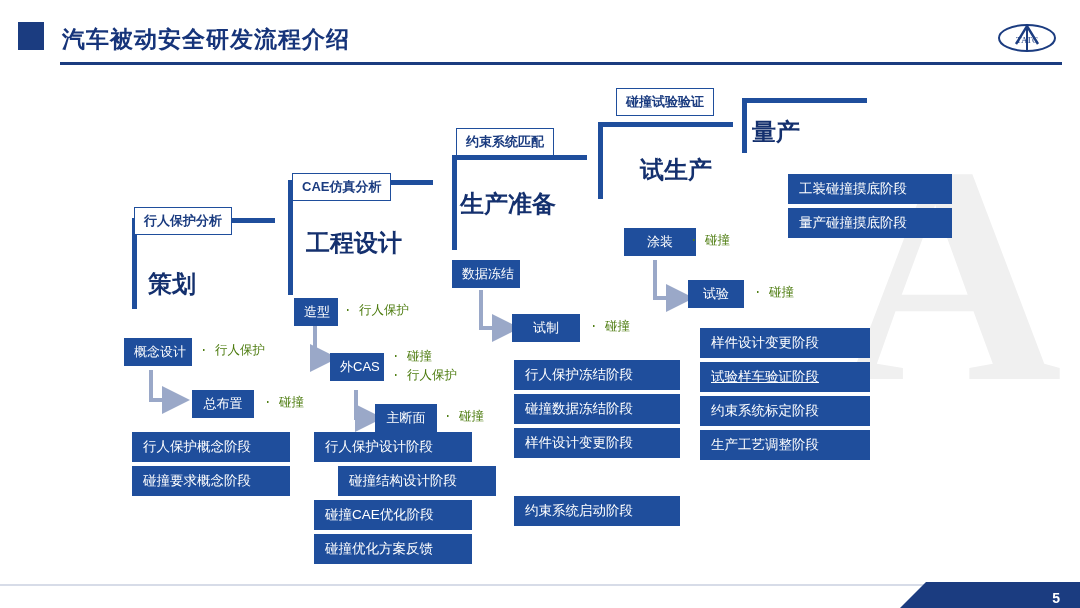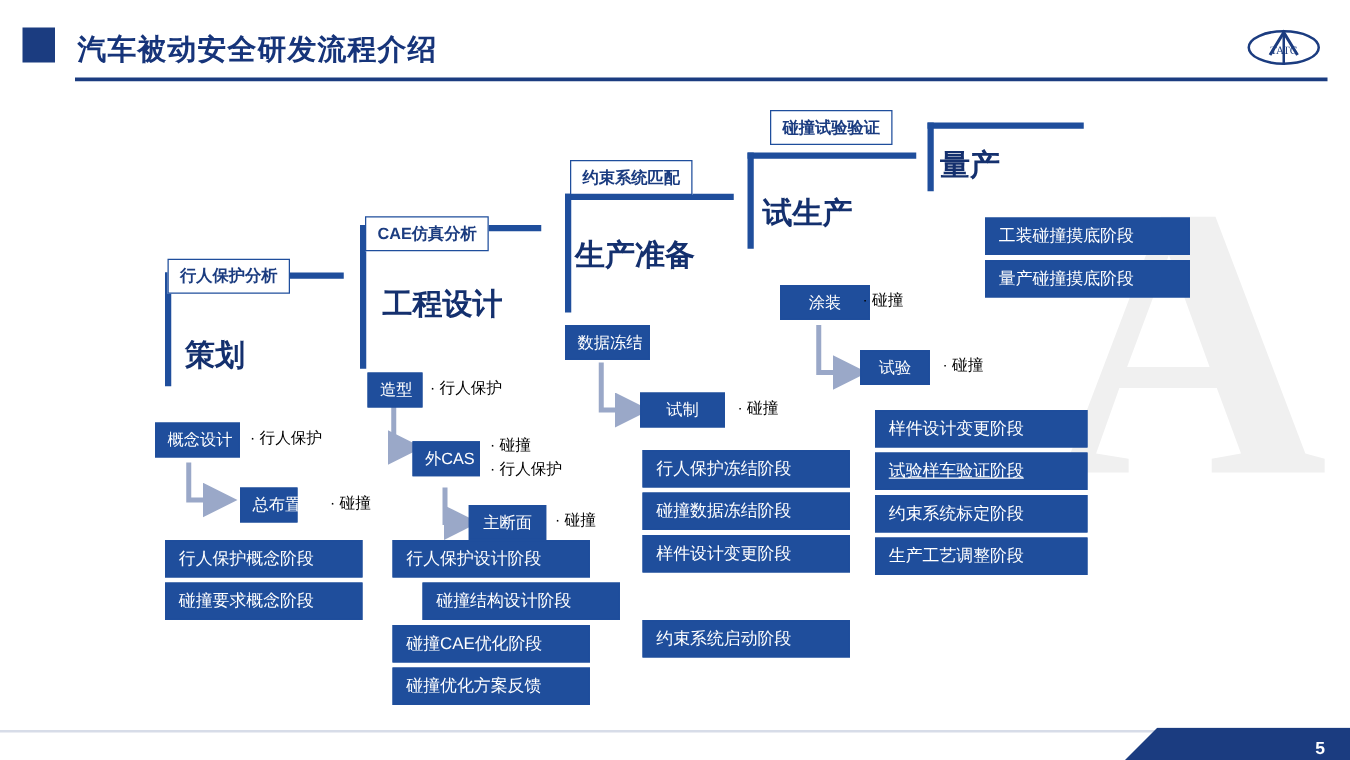--- a/index.html
+++ b/index.html
@@ -151,24 +151,25 @@
     color: #14306e;
     font-size: 19px;
     font-weight: bold;
     background: transparent;
   }
   .stage-label.big {
     font-size: 24px;
   }
   
   .note {
-    color: #000000;
+    color: #4d7c0f;
     font-size: 12.5px;
     background: transparent;
     font-weight: normal;
+    font-family: Liberation Mono, monospace;
   }
 
   
   .bracket {
     position: absolute;
     z-index: 1;
     border-color: #1f4e9c;
     border-style: solid;
     border-width: 0;
   }
@@ -223,32 +224,32 @@
 
     <div class="bracket" style="left:452px; top:85px; width:130px; height:90px; border-left-width:5px; border-top-width:5px;"></div>
 
     <div class="bracket" style="left:598px; top:52px; width:130px; height:72px; border-left-width:5px; border-top-width:5px;"></div>
 
     <div class="bracket" style="left:742px; top:28px; width:120px; height:50px; border-left-width:5px; border-top-width:5px;"></div>
 
     <div class="node stage-label big" style="left:148px; top:198px;">策划</div>
     <div class="node stage-label big" style="left:306px; top:157px;">工程设计</div>
     <div class="node stage-label big" style="left:460px; top:118px;">生产准备</div>
-    <div class="node stage-label big" style="left:610px; top:84px;">试生产</div>
+    <div class="node stage-label big" style="left:640px; top:84px;">试生产</div>
     <div class="node stage-label big" style="left:752px; top:46px;">量产</div>
 
     <div class="node box-outline" style="left:134px; top:137px;">行人保护分析</div>
     <div class="node box-outline" style="left:292px; top:103px;">CAE仿真分析</div>
     <div class="node box-outline" style="left:456px; top:58px;">约束系统匹配</div>
     <div class="node box-outline" style="left:616px; top:18px;">碰撞试验验证</div>
 
     <div class="node box-fill" style="left:124px; top:268px; width:68px;">概念设计</div>
     <div class="node note" style="left:200px; top:272px;">· 行人保护</div>
 
-    <div class="node box-fill" style="left:192px; top:320px; width:46px;">总布置</div>
+    <div class="node box-fill" style="left:192px; top:320px; width:62px;">总布置</div>
     <div class="node note" style="left:264px; top:324px;">· 碰撞</div>
 
     <div class="node box-fill" style="left:294px; top:228px; width:44px;">造型</div>
     <div class="node note" style="left:344px; top:232px;">· 行人保护</div>
 
     <div class="node box-fill" style="left:330px; top:283px; width:54px;">外CAS</div>
     <div class="node note" style="left:392px; top:278px;">· 碰撞</div>
     <div class="node note" style="left:392px; top:297px;">· 行人保护</div>
 
     <div class="node box-fill" style="left:375px; top:334px; width:62px;">主断面</div>

